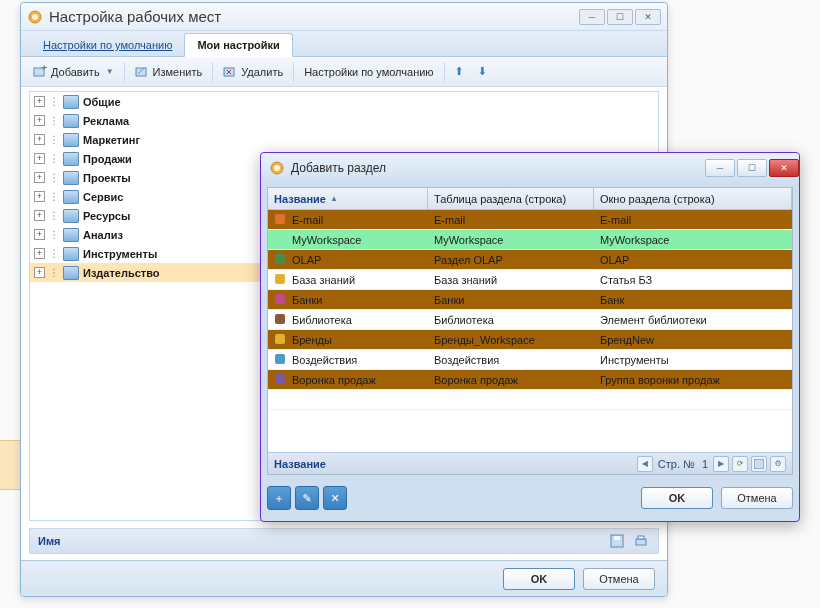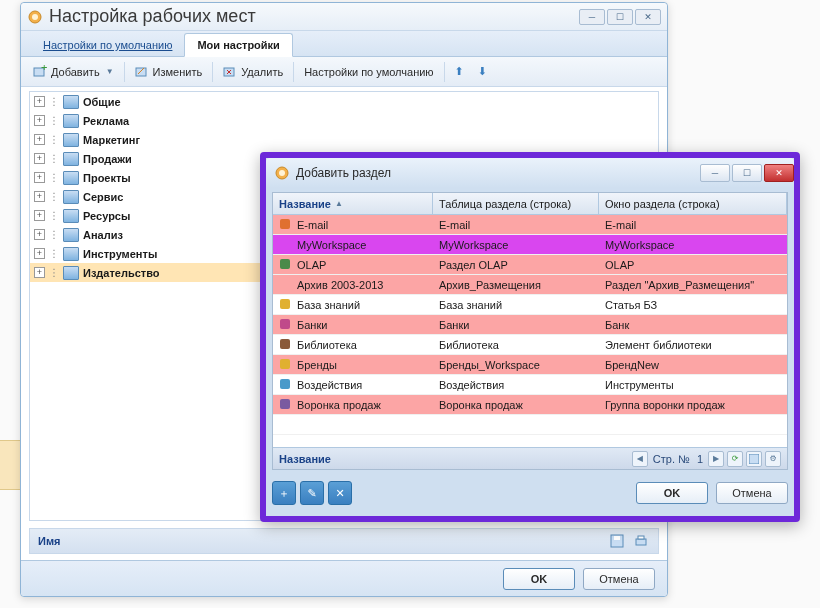--- a/index.html
+++ b/index.html
@@ -2,21 +2,21 @@
 <html><head>
 <meta charset="utf-8">
 <style>
 * { box-sizing: border-box; margin: 0; padding: 0; font-family: Tahoma, Arial, sans-serif; font-size: 11px; }
 body { background: #fafafa; width: 820px; height: 608px; position: relative; overflow: hidden; }
 
 
 .main-window { position: absolute; left: 20px; top: 2px; width: 648px; height: 595px; background: #fff; border: 1px solid #8fb4d6; border-radius: 4px; box-shadow: 0 2px 8px rgba(0,0,0,0.15); }
 .title-bar { height: 28px; background: linear-gradient(#f6f9fc,#e6eef7); border-bottom: 1px solid #c8d8ea; display: flex; align-items: center; padding: 0 6px; border-radius: 4px 4px 0 0; }
 .title-icon { width: 16px; height: 16px; margin-right: 6px; }
-.title-text { color: #3a3a3a; font-size: 18px; flex: 1; }
+.title-text { color: #3a3a3a; font-size: 15px; flex: 1; }
 .win-controls { display: flex; gap: 2px; }
 .win-btn { width: 26px; height: 16px; border: 1px solid #a8bcd2; background: #e9eef5; border-radius: 2px; display: flex; align-items: center; justify-content: center; color: #4a6a8a; font-size: 9px; }
 
 .tabs-bar { height: 26px; background: linear-gradient(#e6eef9,#d6e4f3); border-bottom: 1px solid #b0c8e0; display: flex; align-items: flex-end; padding: 0 10px; }
 .tab { padding: 5px 12px; color: #1a4d8f; text-decoration: underline; cursor: pointer; }
 .tab.active { background: #fff; border: 1px solid #b0c8e0; border-bottom: 1px solid #fff; border-radius: 3px 3px 0 0; text-decoration: none; color: #1a1a1a; font-weight: bold; margin-bottom: -1px; }
 
 .toolbar { height: 30px; background: linear-gradient(#f4f8fc,#e4ecf6); border-bottom: 1px solid #c8d8ea; display: flex; align-items: center; padding: 0 6px; gap: 2px; }
 .tbtn { display: flex; align-items: center; gap: 4px; padding: 3px 6px; color: #2a2a2a; cursor: pointer; border-radius: 2px; }
 .tb-sep { width: 1px; height: 20px; background: #c8d8ea; margin: 0 2px; }
@@ -32,38 +32,38 @@
 .name-bar { position: absolute; left: 8px; right: 8px; bottom: 42px; height: 26px; background: linear-gradient(#e4ecf6,#d4e0f0); border: 1px solid #c8d8ea; display: flex; align-items: center; padding: 0 8px; justify-content: space-between; }
 .name-label { color: #1a4288; font-weight: bold; }
 .save-icons { display: flex; gap: 6px; }
 .save-ico { width: 18px; height: 18px; display:flex; align-items:center; justify-content:center; color:#5a7a9a; }
 
 .main-footer { position: absolute; left: 0; right: 0; bottom: 0; height: 36px; background: linear-gradient(#e6eef9,#d6e4f3); border-top: 1px solid #b0c8e0; display: flex; align-items: center; justify-content: flex-end; padding: 0 12px; gap: 8px; border-radius: 0 0 4px 4px; }
 .btn { min-width: 72px; height: 22px; background: linear-gradient(#fff,#e6eef7); border: 1px solid #8fa8c4; border-radius: 3px; display: flex; align-items: center; justify-content: center; color: #2a2a2a; cursor: pointer; }
 .btn.primary { font-weight: bold; border-color: #5a8cb8; }
 
 
-.dialog { position: absolute; left: 260px; top: 152px; width: 540px; height: 370px; background: #cfdff0; border: 6px solid #6d28d9; border-radius: 4px; box-shadow: 0 4px 16px rgba(0,0,0,0.3); }
+.dialog { position: absolute; left: 260px; top: 152px; width: 540px; height: 370px; background: #cfdff0; border: 1px solid #6d28d9; border-radius: 4px; box-shadow: 0 4px 16px rgba(0,0,0,0.3); }
 .dlg-title { height: 30px; background: linear-gradient(#eaf2fb,#cfdff0); display: flex; align-items: center; padding: 0 0 0 8px; border-radius: 4px 4px 0 0; }
 .dlg-title .title-text { font-size: 12px; color: #2a2a2a; }
 .dlg-wc { display: flex; }
 .dlg-wbtn { width: 30px; height: 18px; border: 1px solid #a8bcd2; background: linear-gradient(#fefefe,#dce6f2); display: flex; align-items: center; justify-content: center; color: #4a6a8a; font-size: 9px; margin-left: 2px; border-radius: 2px; }
 .dlg-wbtn.close { background: linear-gradient(#f08080,#c23030); color: #fff; border-color: #a02020; }
 
 .dlg-body { position: absolute; left: 6px; right: 6px; top: 34px; bottom: 46px; background: #fff; border: 1px solid #a8bcd2; display: flex; flex-direction: column; }
 .grid-head { display: flex; height: 22px; background: linear-gradient(#f0f4fa,#dae4f0); border-bottom: 1px solid #b0c8e0; }
 .gh { border-right: 1px solid #b0c8e0; display: flex; align-items: center; padding: 0 6px; color: #1a1a1a; font-weight: normal; }
 .gh.sort::after { content: "▲"; font-size: 8px; color: #5a7a9a; margin-left: 4px; }
 .gh:nth-child(1){ width: 160px; font-weight: bold; color:#1a4288;}
 .gh:nth-child(2){ width: 166px; }
 .gh:nth-child(3){ flex: 1; }
 .grid-body { flex: 1; overflow: hidden; }
 .gr { display: flex; height: 20px; align-items: center; border-bottom: 1px solid #f0f0f0; }
-.gr.alt { background: #fca5a5; }
-.gr.sel { background: #d946ef; }
+.gr.alt { background: #a16207; }
+.gr.sel { background: #86efac; }
 .gc { padding: 0 6px; overflow: hidden; white-space: nowrap; text-overflow: ellipsis; color: #1a1a1a; }
 .gc1 { width: 160px; display: flex; align-items: center; gap: 4px; }
 .gc2 { width: 166px; }
 .gc3 { flex: 1; }
 .row-ico { width: 14px; height: 14px; flex-shrink: 0; }
 
 .dlg-status { height: 22px; background: linear-gradient(#e0e9f5,#cdd9ea); border-top: 1px solid #b0c8e0; display: flex; align-items: center; justify-content: space-between; padding: 0 6px; }
 .status-label { color: #1a4288; font-weight: bold; }
 .pager { display: flex; align-items: center; gap: 3px; }
 .pg-btn { width: 16px; height: 16px; border: 1px solid #a8bcd2; background: #eef4fb; border-radius: 2px; display: flex; align-items: center; justify-content: center; font-size: 8px; color: #5a7a9a; }
@@ -283,28 +283,20 @@
             <span class="row-ico">
               <svg width="12" height="12">
                 <rect x="1" y="1" width="10" height="10" rx="2" fill="#4a8a4a"></rect>
               </svg>
             </span>
             <span>OLAP</span>
           </div>
     <div class="gc gc2">Раздел OLAP</div>
     <div class="gc gc3">OLAP</div>
         </div>
-        <div class="gr alt">
-          <div class="gc gc1">
-            <span class="row-ico"><span style="width:14px"></span></span>
-            <span>Архив 2003-2013</span>
-          </div>
-    <div class="gc gc2">Архив_Размещения</div>
-    <div class="gc gc3">Раздел "Архив_Размещения"</div>
-        </div>
         <div class="gr">
           <div class="gc gc1">
             <span class="row-ico">
               <svg width="12" height="12">
                 <rect x="1" y="1" width="10" height="10" rx="2" fill="#e0b030"></rect>
               </svg>
             </span>
             <span>База знаний</span>
           </div>
     <div class="gc gc2">База знаний</div>

